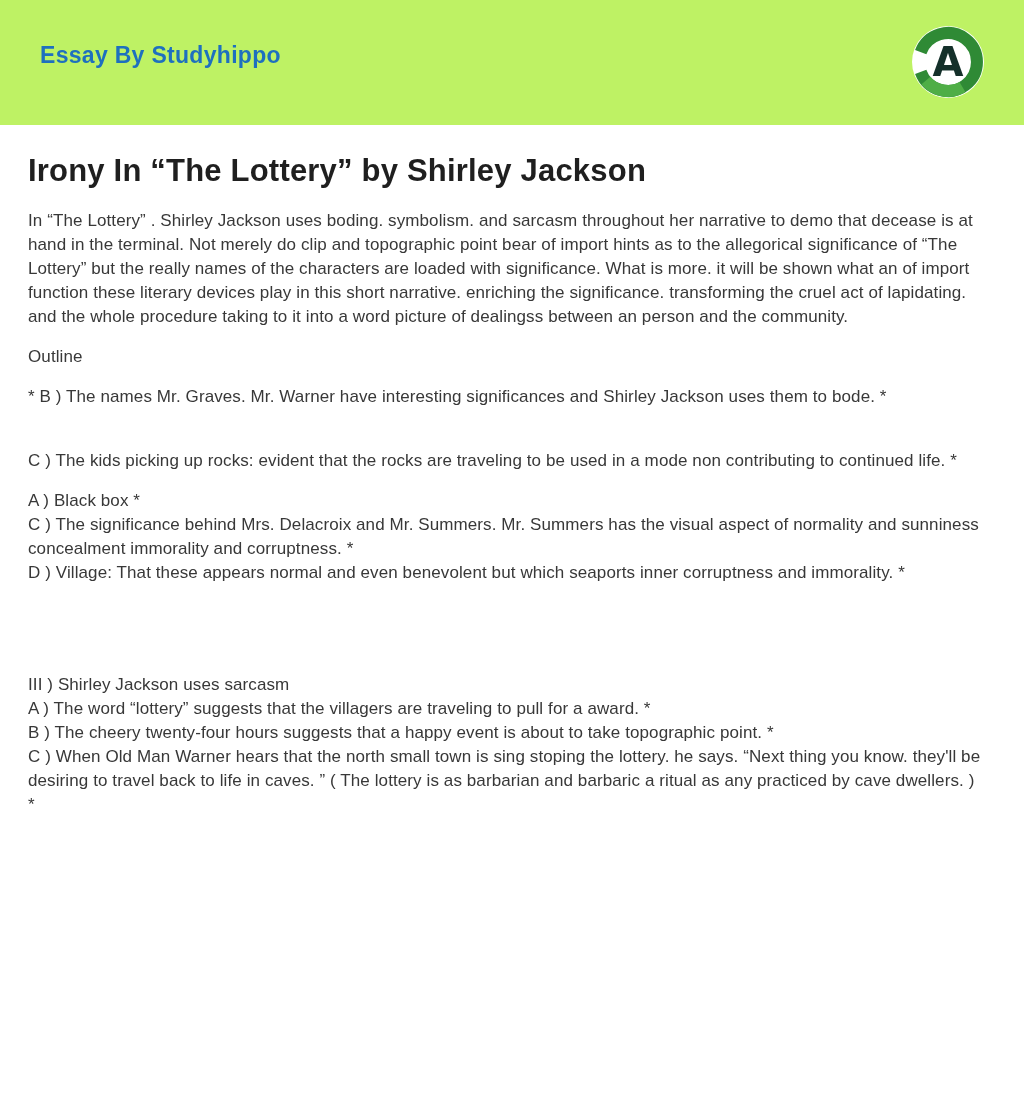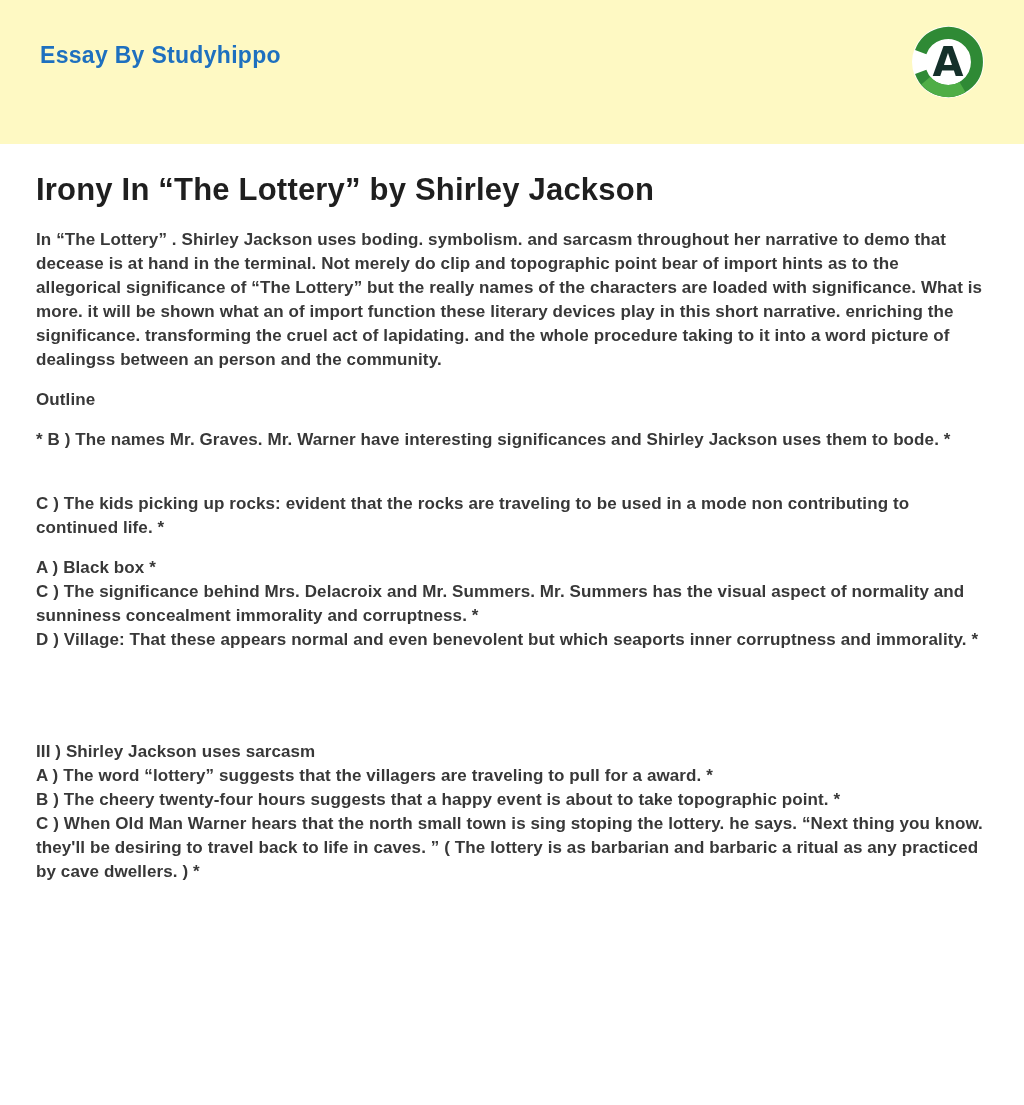--- a/index.html
+++ b/index.html
@@ -4,22 +4,22 @@
 <style>
   * { margin: 0; padding: 0; box-sizing: border-box; }
   html, body { background: #ffffff; }
   body {
     width: 1024px;
     min-height: 1105px;
     font-family: "Liberation Sans", "DejaVu Sans", sans-serif;
     color: #383838;
   }
   .header {
-    background: #fef9c3;
-    height: 144px;
+    background: #bef264;
+    height: 125px;
     padding: 42px 40px 0 40px;
     position: relative;
   }
   .site-name {
     display: block;
     color: #1e70bf;
     font-size: 23px;
     font-weight: 700;
     letter-spacing: 0.3px;
     text-decoration: none;
@@ -36,36 +36,35 @@
   }
   .logo {
     position: absolute;
     top: 25px;
     right: 39px;
     width: 74px;
     height: 74px;
     cursor: pointer;
   }
   .content {
-    padding: 28px 40px 48px 36px;
+    padding: 28px 40px 48px 28px;
   }
   .title {
     font-size: 31px;
     line-height: 1.15;
     font-weight: 800;
     color: #1f1f1f;
     letter-spacing: 0.2px;
     margin-bottom: 20px;
   }
   .article-body {
     font-size: 17px;
     line-height: 24px;
     color: #383838;
     letter-spacing: 0.1px;
-    font-weight: bold;
   }
   .paragraph { margin: 0 0 16px 0; }
   .spacer { margin: 0; }
 </style>
 </head>
 <body>
 
 <div class="page">
 
   <header class="header">

